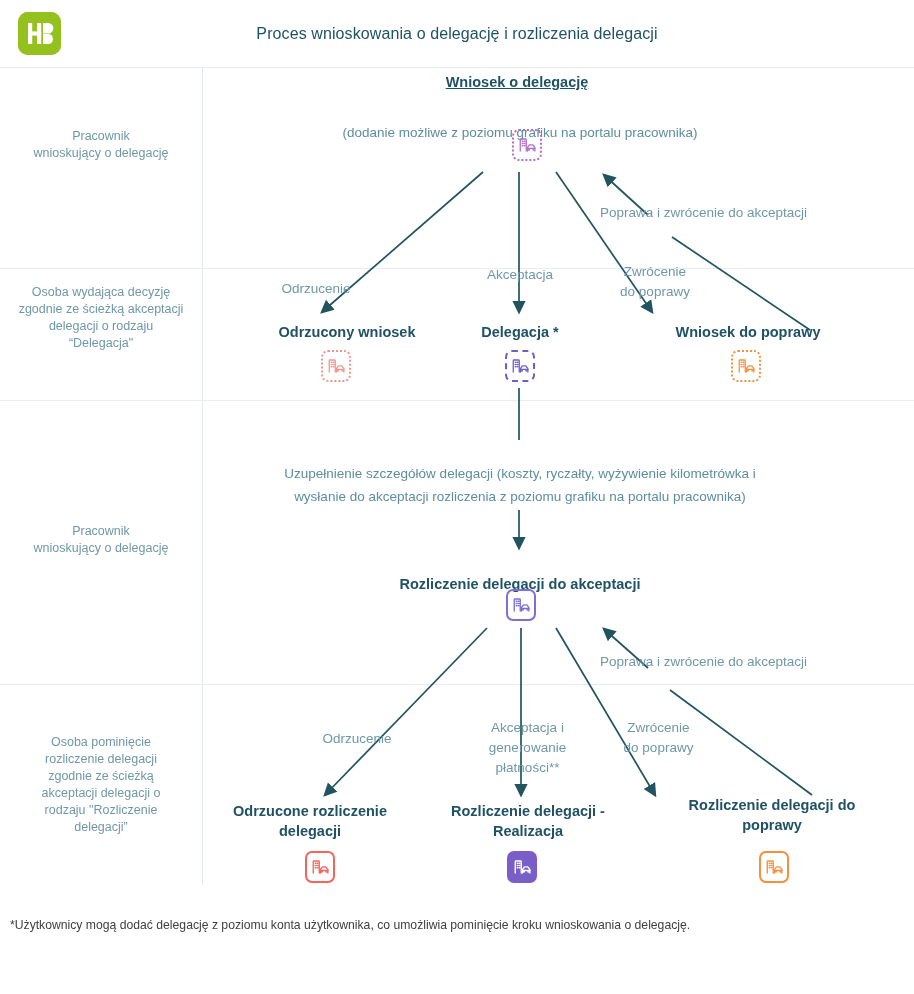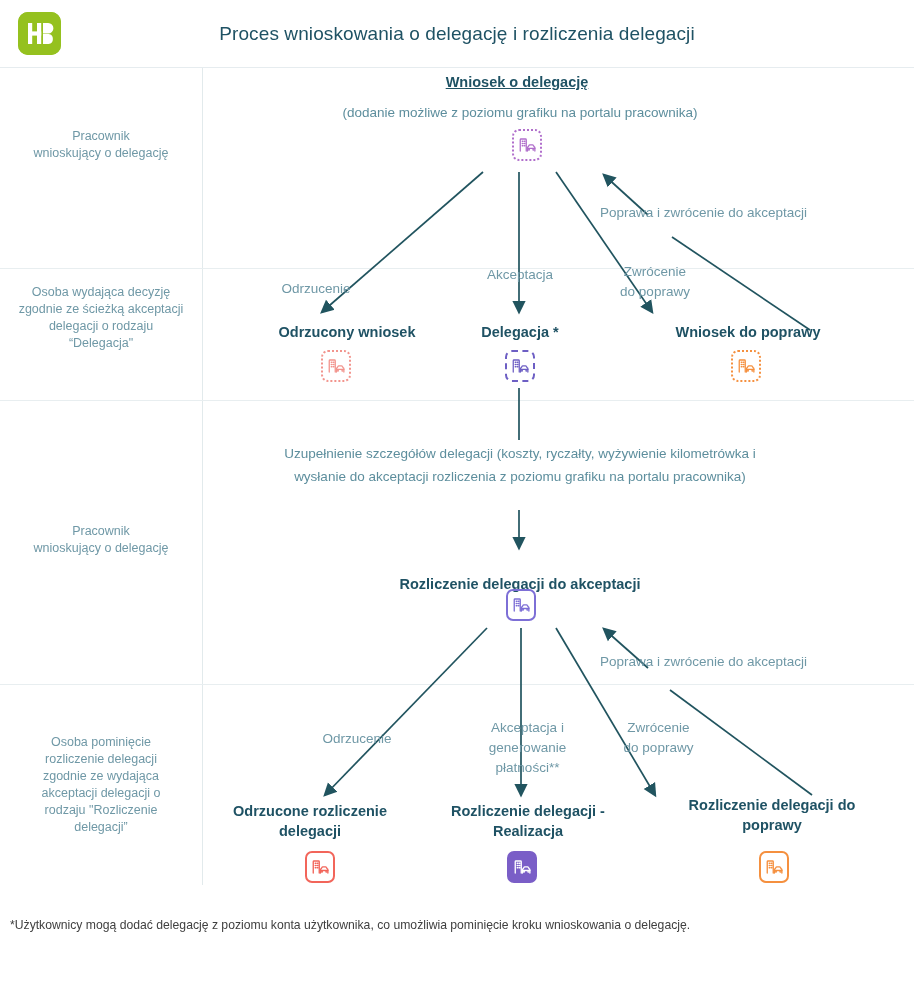--- a/index.html
+++ b/index.html
@@ -31,21 +31,21 @@
     background: #95c11f;
     border-radius: 10px;
   }
   #logo svg { display:block; }
   #page-title {
     position: absolute;
     left: 0; top: 0;
     width: 914px; height: 68px;
     line-height: 68px;
     text-align: center;
-    font-size: 19px;
+    font-size: 16px;
     font-weight: 400;
     color: #1f5264;
     letter-spacing: .1px;
   }
 
   
   #lanes {
     position: absolute;
     left: 0; top: 68px;
     width: 914px; height: 817px;
@@ -89,20 +89,21 @@
     font-size: 14.5px;
     line-height: 20px;
   }
   .node-sub {
     position: absolute;
     text-align: center;
     color: #5d8e9d;
     font-size: 13.5px;
     line-height: 22px;
     font-weight: 400;
+    margin-top: 20px;
   }
   .edge-label {
     position: absolute;
     text-align: center;
     color: #6f98a6;
     font-size: 13.5px;
     line-height: 20px;
     font-weight: 400;
   }
   .underline-part { }
@@ -175,21 +176,21 @@
   </div>
 
   <div class="lane-label" style="top:455px;">
     <span>Pracownik</span><br>
     <span>wnioskujący o delegację</span>
   </div>
 
   <div class="lane-label" style="top:666px;">
     <span>Osoba pominięcie</span><br>
     <span>rozliczenie delegacji</span><br>
-    <span>zgodnie ze wydająca</span><br>
+    <span>zgodnie ze ścieżką</span><br>
     <span>akceptacji delegacji o</span><br>
     <span>rodzaju "Rozliczenie</span><br>
     <span>delegacji”</span>
   </div>
 </div>
 
 <svg id="flow" viewBox="0 0 914 994">
   <defs>
     <marker id="ah" markerWidth="9" markerHeight="9" refX="6.5" refY="4.5" orient="auto">
       <path d="M0,0.6 L8,4.5 L0,8.4 z" fill="#21545f"></path>

